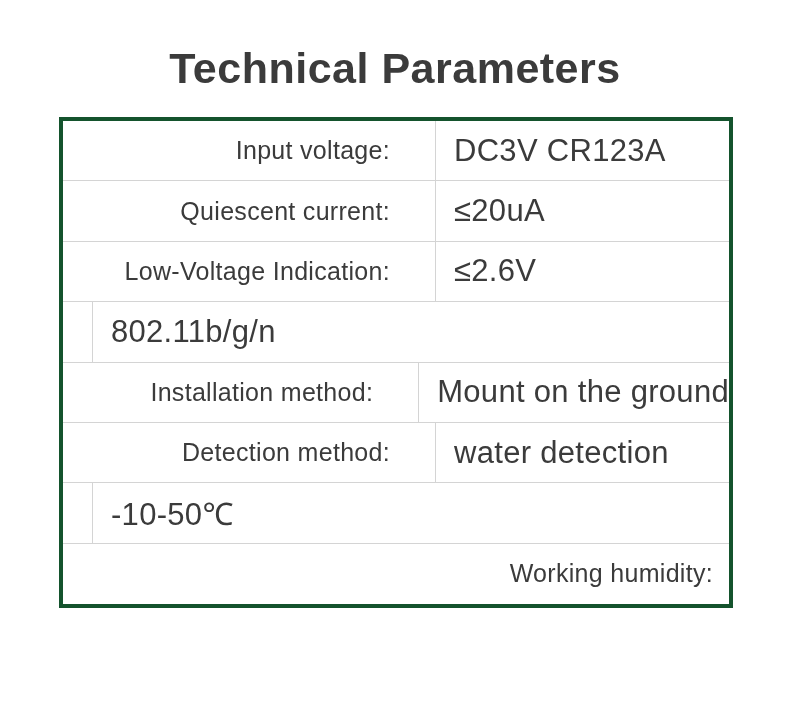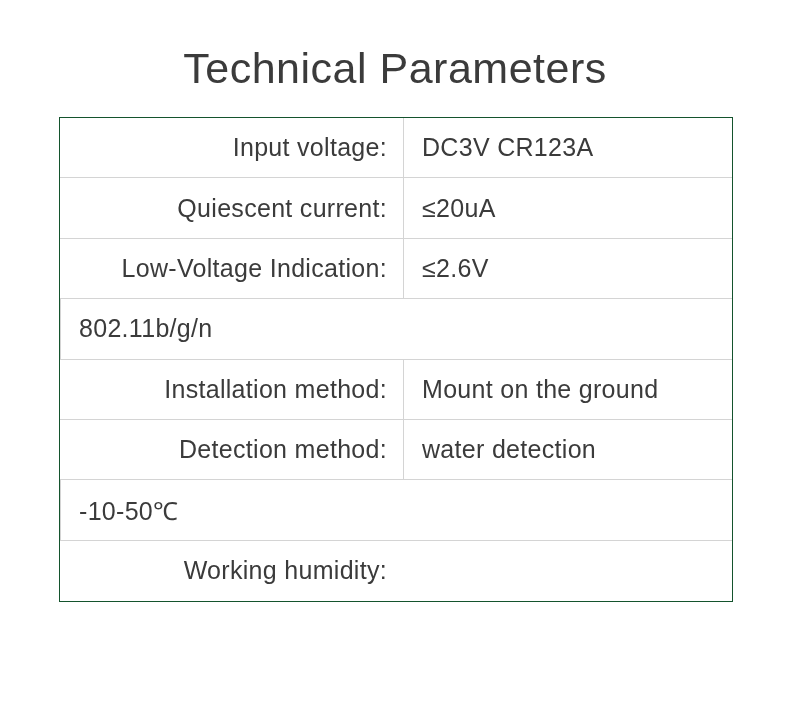--- a/index.html
+++ b/index.html
@@ -16,66 +16,68 @@
     color: #3b3b3b;
   }
   .title {
     position: absolute;
     top: 44px;
     left: 0;
     width: 100%;
     margin: 0;
     text-align: center;
     font-size: 43px;
-    font-weight: 400;
+    font-weight: 700;
     letter-spacing: 0.5px;
     color: #3b3b3b;
   }
   .spec-table {
     position: absolute;
     top: 117px;
     left: 59px;
     width: 674px;
     box-sizing: border-box;
-    border: 1px solid #14532d;
+    border: 4px solid #14532d;
     background: #ffffff;
   }
   .spec-row {
     display: flex;
     align-items: center;
     height: 60.4px;
     box-sizing: border-box;
     border-bottom: 1px solid #d4d4d4;
   }
   .spec-row:last-child {
     border-bottom: none;
+    justify-content: flex-end;
   }
   .spec-label {
     width: 343px;
     box-sizing: border-box;
     padding-right: 16px;
     text-align: right;
     font-size: 25px;
     letter-spacing: 0.3px;
     color: #3b3b3b;
     white-space: nowrap;
   }
   .spec-value {
     flex: 1;
     box-sizing: border-box;
     border-left: 1px solid #d4d4d4;
     align-self: stretch;
     display: flex;
     align-items: center;
     padding-left: 18px;
     text-align: left;
-    font-size: 25px;
+    font-size: 31px;
     letter-spacing: 0.3px;
     color: #3b3b3b;
     white-space: nowrap;
+    margin-left: 29px;
   }
 </style>
 </head>
 <body>
 
 <h1 class="title">Technical Parameters</h1>
 
 <div class="spec-table" id="spec-table">
   <div class="spec-row">
     <div class="spec-label">Input voltage:</div>

